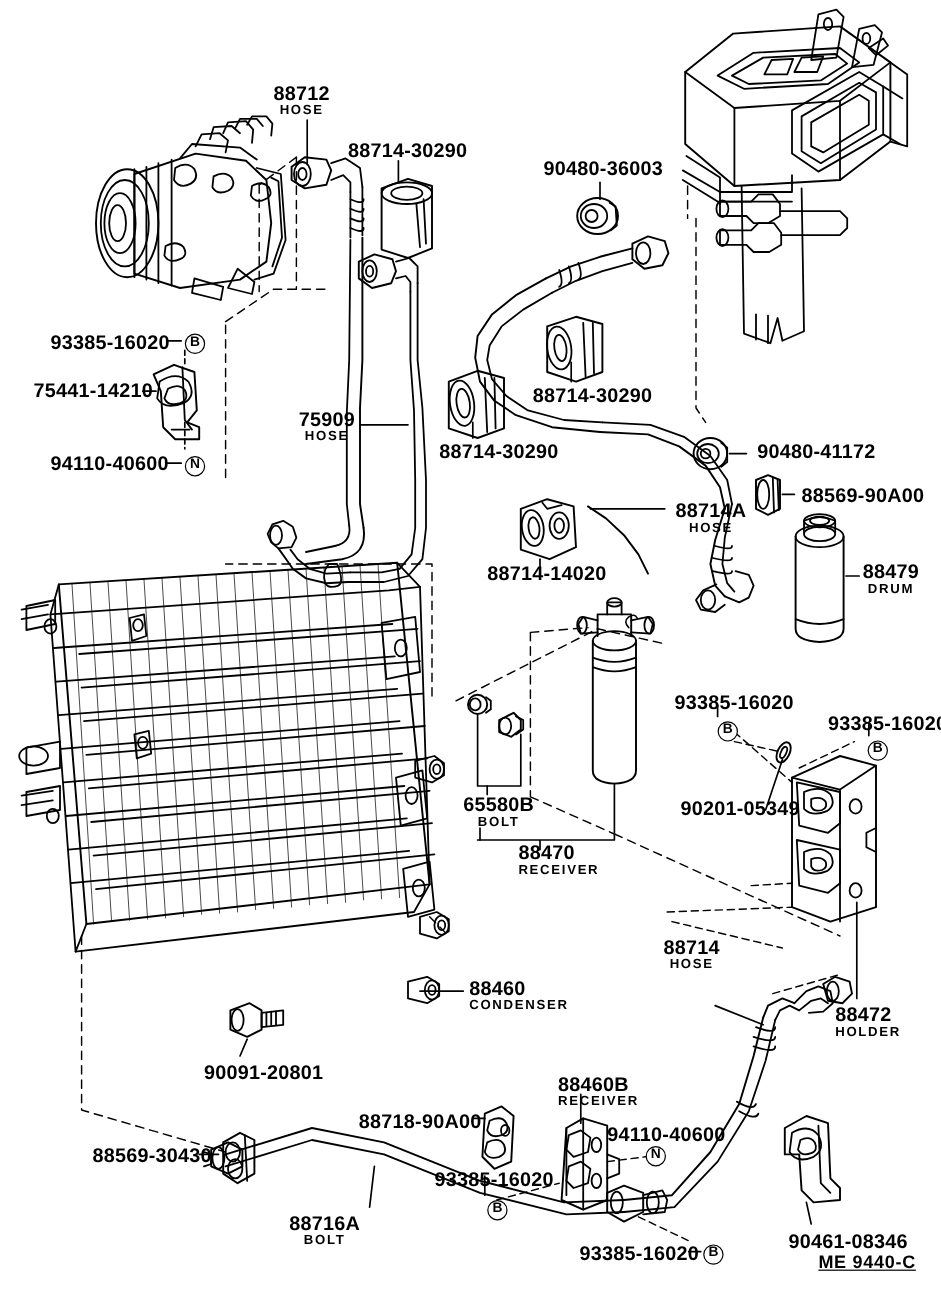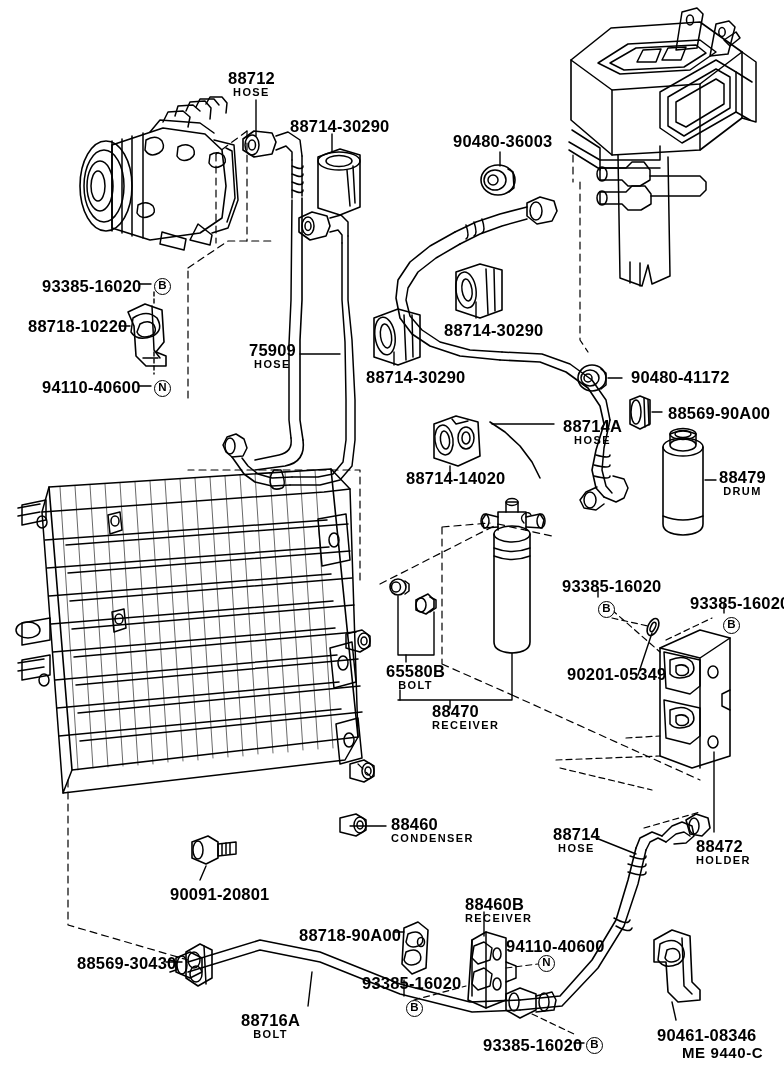--- a/index.html
+++ b/index.html
@@ -4,21 +4,21 @@
 <style>
   html,body{margin:0;padding:0;background:#ffffff;}
   body{width:784px;height:1086px;overflow:hidden;
        font-family:"Liberation Sans","DejaVu Sans",sans-serif;}
   #stage{position:relative;width:784px;height:1086px;background:#fff;}
   svg#art{position:absolute;left:0;top:0;width:784px;height:1086px;}
   .lbl{position:absolute;color:#000;font-weight:bold;letter-spacing:.2px;
        white-space:pre;line-height:1.02;}
   .num{font-size:16.5px;font-weight:bold;text-align:center;}
   .sub{font-size:11px;font-weight:bold;letter-spacing:1.4px;display:block;text-align:center;}
-  .code{position:absolute;font-size:15px;font-weight:bold;letter-spacing:.6px;}
+  .code{position:absolute;font-size:15px;font-weight:bold;letter-spacing:.6px;text-decoration:underline;}
   .bub{position:absolute;font-size:11.5px;font-weight:bold;
        width:15px;height:15px;border:1.6px solid #000;border-radius:50%;
        text-align:center;line-height:13px;background:#fff;}
 </style>
 </head>
 <body>
 
 <div id="stage">
 
   <svg id="art" viewBox="0 0 784 1086">
@@ -465,37 +465,37 @@
         <path d="M574 1043 L584 1043"></path>
         <path d="M676 1020 L672 1002"></path>
       </g>
     </g>
   </svg>
 
   <div class="lbl" style="left:228px;top:70px"><span class="num">88712</span><span class="sub">HOSE</span></div>
   <div class="lbl" style="left:290px;top:118px"><span class="num">88714-30290</span></div>
   <div class="lbl" style="left:453px;top:133px"><span class="num">90480-36003</span></div>
   <div class="lbl" style="left:42px;top:278px"><span class="num">93385-16020</span></div>
-  <div class="lbl" style="left:28px;top:318px"><span class="num">88718-10220</span></div>
+  <div class="lbl" style="left:28px;top:318px"><span class="num">75441-14210</span></div>
   <div class="lbl" style="left:42px;top:379px"><span class="num">94110-40600</span></div>
   <div class="lbl" style="left:249px;top:342px"><span class="num">75909</span><span class="sub">HOSE</span></div>
   <div class="lbl" style="left:366px;top:369px"><span class="num">88714-30290</span></div>
   <div class="lbl" style="left:444px;top:322px"><span class="num">88714-30290</span></div>
   <div class="lbl" style="left:631px;top:369px"><span class="num">90480-41172</span></div>
   <div class="lbl" style="left:668px;top:405px"><span class="num">88569-90A00</span></div>
   <div class="lbl" style="left:563px;top:418px"><span class="num">88714A</span><span class="sub">HOSE</span></div>
   <div class="lbl" style="left:719px;top:469px"><span class="num">88479</span><span class="sub">DRUM</span></div>
   <div class="lbl" style="left:406px;top:470px"><span class="num">88714-14020</span></div>
   <div class="lbl" style="left:562px;top:578px"><span class="num">93385-16020</span></div>
   <div class="lbl" style="left:690px;top:595px"><span class="num">93385-16020</span></div>
   <div class="lbl" style="left:567px;top:666px"><span class="num">90201-05349</span></div>
   <div class="lbl" style="left:386px;top:663px"><span class="num">65580B</span><span class="sub">BOLT</span></div>
   <div class="lbl" style="left:432px;top:703px"><span class="num">88470</span><span class="sub">RECEIVER</span></div>
   <div class="lbl" style="left:696px;top:838px"><span class="num">88472</span><span class="sub">HOLDER</span></div>
-  <div class="lbl" style="left:553px;top:826px"><span class="num">88714</span><span class="sub">HOSE</span></div>
+  <div class="lbl" style="left:553px;top:782px"><span class="num">88714</span><span class="sub">HOSE</span></div>
   <div class="lbl" style="left:391px;top:816px"><span class="num">88460</span><span class="sub">CONDENSER</span></div>
   <div class="lbl" style="left:170px;top:886px"><span class="num">90091-20801</span></div>
   <div class="lbl" style="left:465px;top:896px"><span class="num">88460B</span><span class="sub">RECEIVER</span></div>
   <div class="lbl" style="left:299px;top:927px"><span class="num">88718-90A00</span></div>
   <div class="lbl" style="left:506px;top:938px"><span class="num">94110-40600</span></div>
   <div class="lbl" style="left:77px;top:955px"><span class="num">88569-30430</span></div>
   <div class="lbl" style="left:362px;top:975px"><span class="num">93385-16020</span></div>
   <div class="lbl" style="left:241px;top:1012px"><span class="num">88716A</span><span class="sub">BOLT</span></div>
   <div class="lbl" style="left:483px;top:1037px"><span class="num">93385-16020</span></div>
   <div class="lbl" style="left:657px;top:1027px"><span class="num">90461-08346</span></div>

